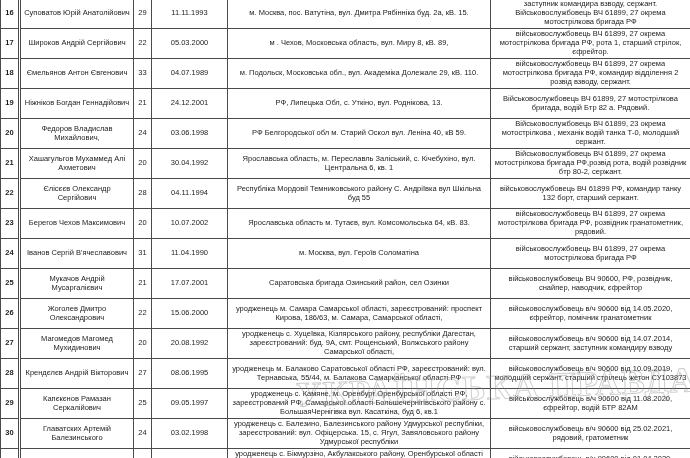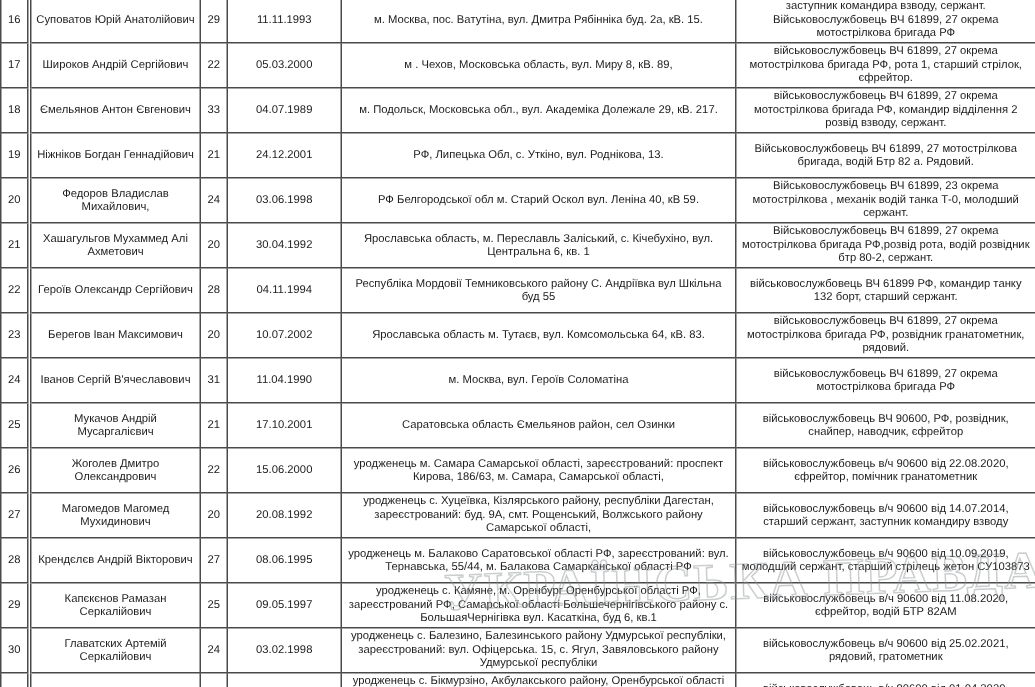--- a/index.html
+++ b/index.html
@@ -27,21 +27,21 @@
   col.c6{width:200px;}
   td{
     border:1px solid #4a4a4a;
     text-align:center;
     vertical-align:middle;
     padding:1px 3px;
     height:27px;
     overflow:hidden;
     word-wrap:break-word;
   }
-  td.c-num{border-right:3px double #4a4a4a;padding:1px 1px;}
+  td.c-num{border-right:3px double #4a4a4a;padding:1px 1px;font-weight:bold;}
   tr.sep-dashed td{border-top:1px dashed #9a9a9a;margin-top:44px;}
   .watermark{
     position:absolute;
     left:296px;top:366px;
     width:500px;
     font-family:"Liberation Serif", serif;
     font-weight:bold;
     font-size:35px;
     letter-spacing:1px;
     white-space:nowrap;
@@ -82,21 +82,21 @@
     <td class="c-age">22</td>
     <td class="c-dob">05.03.2000</td>
     <td class="c-addr">м . Чехов, Московська область, вул. Миру 8, кВ. 89,</td>
     <td class="c-mil">військовослужбовець ВЧ 61899, 27 окрема мотострілкова бригада РФ, рота 1, старший стрілок, єфрейтор.</td>
   </tr>
         <tr>
     <td class="c-num">18</td>
     <td class="c-name">Ємельянов Антон Євгенович</td>
     <td class="c-age">33</td>
     <td class="c-dob">04.07.1989</td>
-    <td class="c-addr">м. Подольск, Московська обл., вул. Академіка Долежале 29, кВ. 217.</td>
+    <td class="c-addr">м. Подольск, Московська обл., вул. Академіка Долежале 29, кВ. 110.</td>
     <td class="c-mil">військовослужбовець ВЧ 61899, 27 окрема мотострілкова бригада РФ, командир відділення 2 розвід взводу, сержант.</td>
   </tr>
         <tr>
     <td class="c-num">19</td>
     <td class="c-name">Ніжніков Богдан Геннадійович</td>
     <td class="c-age">21</td>
     <td class="c-dob">24.12.2001</td>
     <td class="c-addr">РФ, Липецька Обл, с. Уткіно, вул. Роднікова, 13.</td>
     <td class="c-mil">Військовослужбовець ВЧ 61899, 27 мотострілкова бригада, водій Бтр 82 а. Рядовий.</td>
   </tr>
@@ -111,57 +111,57 @@
         <tr>
     <td class="c-num">21</td>
     <td class="c-name">Хашагульгов Мухаммед Алі Ахметович</td>
     <td class="c-age">20</td>
     <td class="c-dob">30.04.1992</td>
     <td class="c-addr">Ярославська область, м. Переславль Заліський, с. Кічебухіно, вул. Центральна 6, кв. 1</td>
     <td class="c-mil">Військовослужбовець ВЧ 61899, 27 окрема мотострілкова бригада РФ,розвід рота, водій розвідник бтр 80-2, сержант.</td>
   </tr>
         <tr>
     <td class="c-num">22</td>
-    <td class="c-name">Героїв Олександр Сергійович</td>
+    <td class="c-name">Єлісєєв Олександр Сергійович</td>
     <td class="c-age">28</td>
     <td class="c-dob">04.11.1994</td>
     <td class="c-addr">Республіка Мордовії Темниковського району С. Андріївка вул Шкільна буд 55</td>
     <td class="c-mil">військовослужбовець ВЧ 61899 РФ, командир танку 132 борт, старший сержант.</td>
   </tr>
         <tr>
     <td class="c-num">23</td>
-    <td class="c-name">Берегов Іван Максимович</td>
+    <td class="c-name">Берегов Чехов Максимович</td>
     <td class="c-age">20</td>
     <td class="c-dob">10.07.2002</td>
     <td class="c-addr">Ярославська область м. Тутаєв, вул. Комсомольська 64, кВ. 83.</td>
     <td class="c-mil">військовослужбовець ВЧ 61899, 27 окрема мотострілкова бригада РФ, розвідник гранатометник, рядовий.</td>
   </tr>
         <tr>
     <td class="c-num">24</td>
     <td class="c-name">Іванов Сергій В'ячеславович</td>
     <td class="c-age">31</td>
     <td class="c-dob">11.04.1990</td>
     <td class="c-addr">м. Москва, вул. Героїв Соломатіна</td>
     <td class="c-mil">військовослужбовець ВЧ 61899, 27 окрема мотострілкова бригада РФ</td>
   </tr>
         <tr>
     <td class="c-num">25</td>
     <td class="c-name">Мукачов Андрій Мусаргалієвич</td>
     <td class="c-age">21</td>
-    <td class="c-dob">17.10.2001</td>
-    <td class="c-addr">Саратовська область Ємельянов район, сел Озинки</td>
+    <td class="c-dob">17.07.2001</td>
+    <td class="c-addr">Саратовська бригада Озинський район, сел Озинки</td>
     <td class="c-mil">військовослужбовець ВЧ 90600, РФ, розвідник, снайпер, наводчик, єфрейтор</td>
   </tr>
         <tr class="sep-dashed">
     <td class="c-num">26</td>
     <td class="c-name">Жоголев Дмитро Олександрович</td>
     <td class="c-age">22</td>
     <td class="c-dob">15.06.2000</td>
     <td class="c-addr">уродженець м. Самара Самарської області, зареєстрований: проспект Кирова, 186/63, м. Самара, Самарської області,</td>
-    <td class="c-mil">військовослужбовець в/ч 90600 від 22.08.2020, єфрейтор, помічник гранатометник</td>
+    <td class="c-mil">військовослужбовець в/ч 90600 від 14.05.2020, єфрейтор, помічник гранатометник</td>
   </tr>
         <tr>
     <td class="c-num">27</td>
     <td class="c-name">Магомедов Магомед Мухидинович</td>
     <td class="c-age">20</td>
     <td class="c-dob">20.08.1992</td>
     <td class="c-addr">уродженець с. Хуцеївка, Кізлярського району, республіки Дагестан, зареєстрований: буд. 9А, смт. Рощенський, Волжського району Самарської області,</td>
     <td class="c-mil">військовослужбовець в/ч 90600 від 14.07.2014, старший сержант, заступник командиру взводу</td>
   </tr>
         <tr>
@@ -175,21 +175,21 @@
         <tr>
     <td class="c-num">29</td>
     <td class="c-name">Капєкєнов Рамазан Серкалійович</td>
     <td class="c-age">25</td>
     <td class="c-dob">09.05.1997</td>
     <td class="c-addr">уродженець с. Камяне, м. Оренбург Оренбурської області РФ, зареєстрований РФ, Самарської області Большечернігівського району с. БольшаяЧернігівка вул. Касаткіна, буд 6, кв.1</td>
     <td class="c-mil">військовослужбовець в/ч 90600 від 11.08.2020, єфрейтор, водій БТР 82АМ</td>
   </tr>
         <tr>
     <td class="c-num">30</td>
-    <td class="c-name">Главатских Артемій Серкалійович</td>
+    <td class="c-name">Главатских Артемій Балезинського</td>
     <td class="c-age">24</td>
     <td class="c-dob">03.02.1998</td>
     <td class="c-addr">уродженець с. Балезино, Балезинського району Удмурської республіки, зареєстрований: вул. Офіцерська. 15, с. Ягул, Завяловського району Удмурської республіки</td>
     <td class="c-mil">військовослужбовець в/ч 90600 від 25.02.2021, рядовий, гратометник</td>
   </tr>
         <tr>
     <td class="c-num">31</td>
     <td class="c-name">Кзимбаєв Азамат Ісмагулович</td>
     <td class="c-age">24</td>
     <td class="c-dob">27.10.1998</td>

